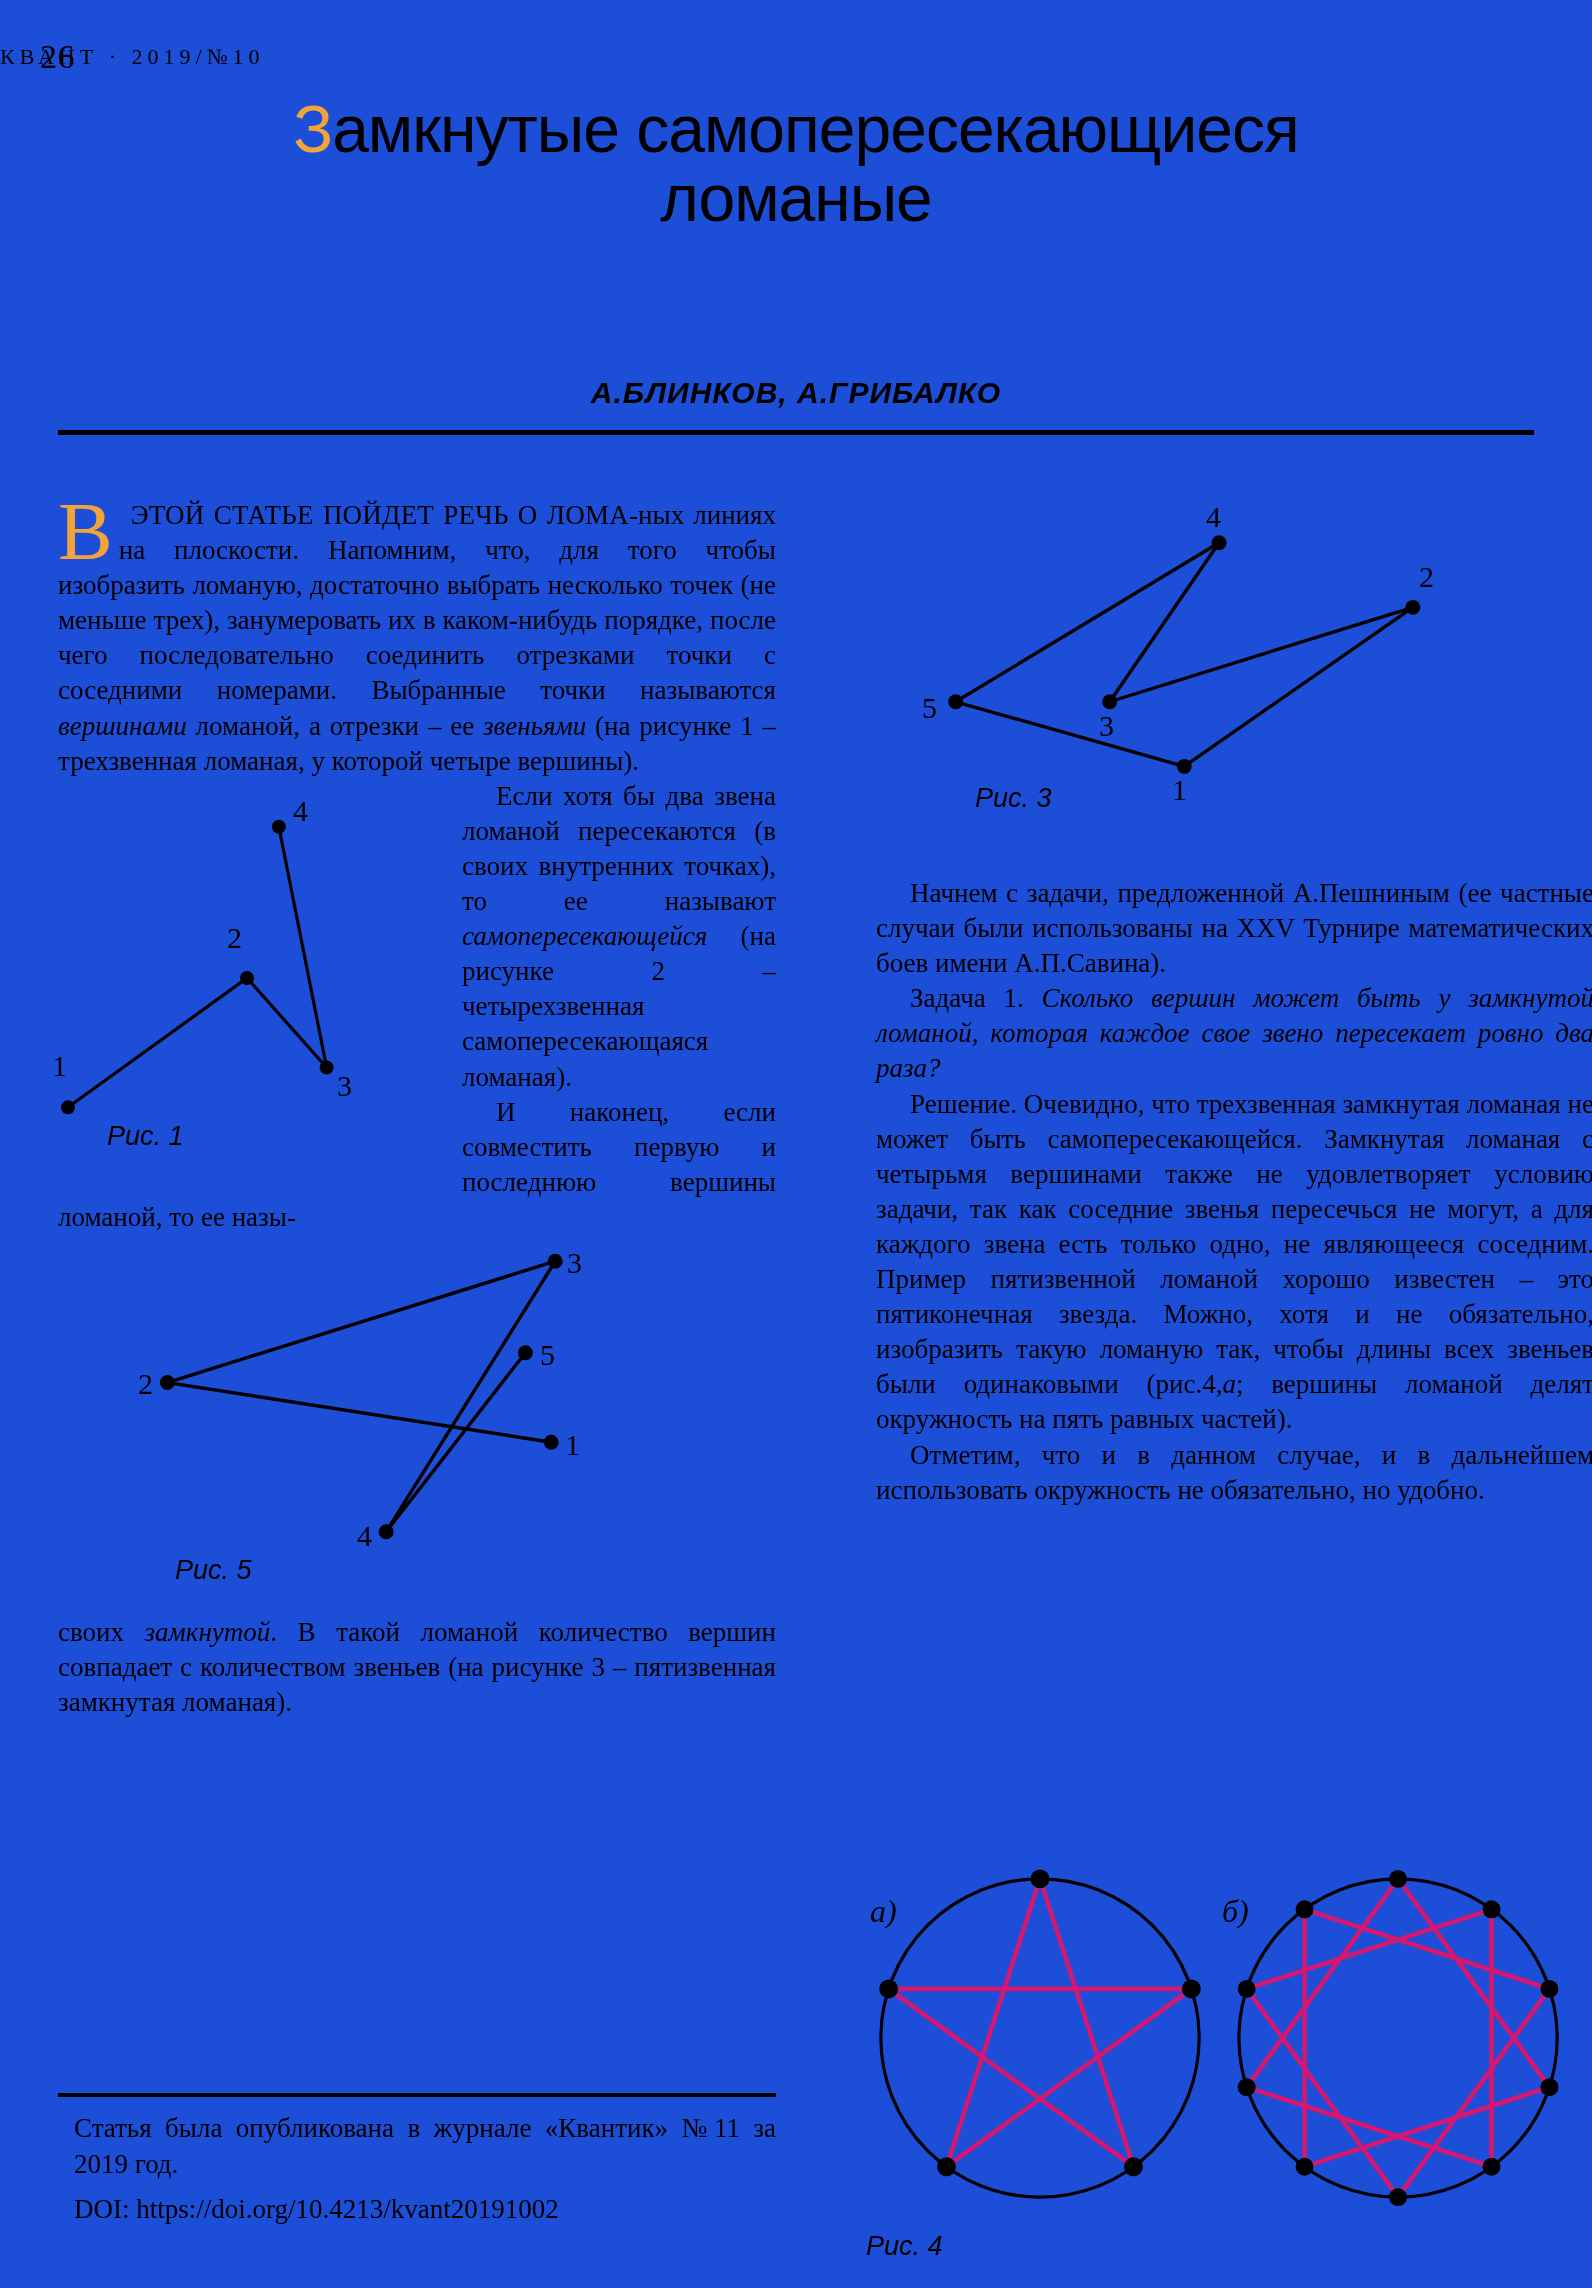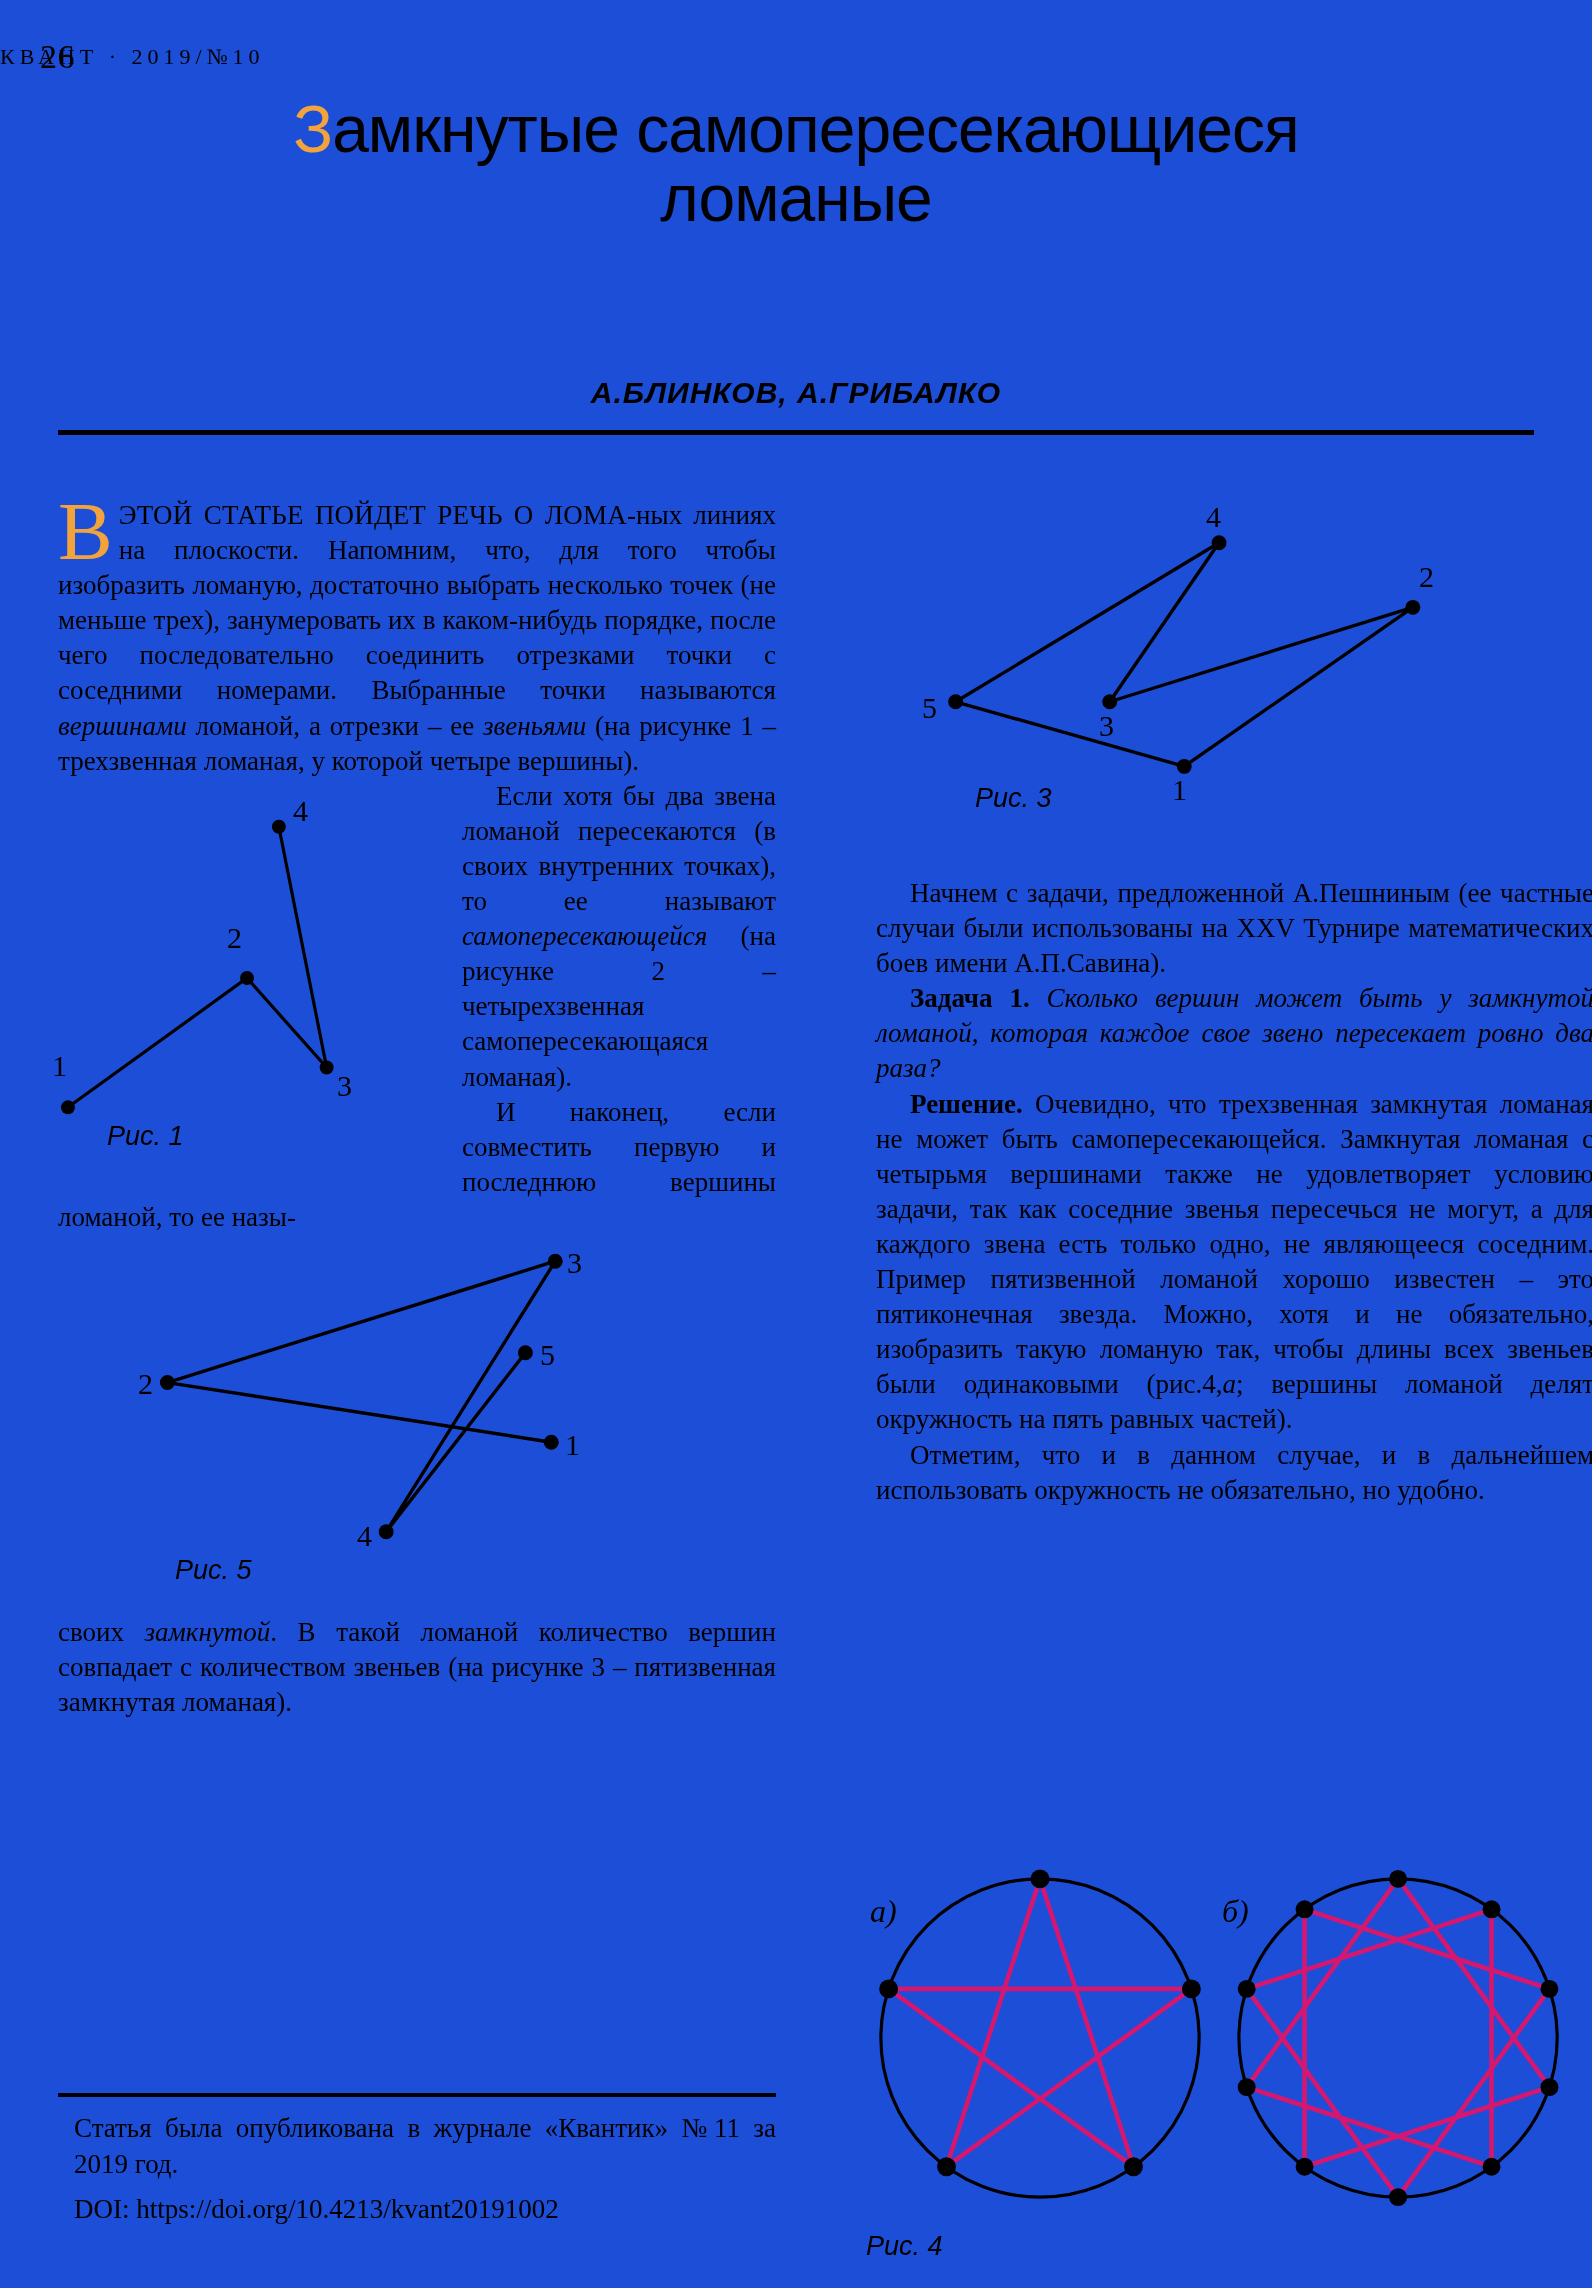--- a/index.html
+++ b/index.html
@@ -86,33 +86,33 @@
   }
   .col-left  { left: 58px;  }
   .col-right { left: 876px; }
 
   .col p {
     margin: 0;
     text-indent: 34px;
   }
   .col p.noindent { text-indent: 0; }
   .it { font-style: italic; }
-  .bd { font-weight: bold; }
+  .bd { font-weight: normal; }
 
   
   .dropcap {
     float: left;
     font-size: 82px;
     line-height: 0.78;
     color: #f2a33c;
     font-family: "Liberation Serif", serif;
     padding: 2px 4px 0 0;
     margin-right: 2px;
   }
-  .smallcaps-line { letter-spacing: 0.2px; }
+  .smallcaps-line { letter-spacing: 0.2px; margin-left: 12px; }
 
   
   .fig1-wrap {
     float: left;
     width: 388px;
     height: 398px;
     margin: 0 16px 4px 0;
     position: relative;
   }
   .fig2-block {

